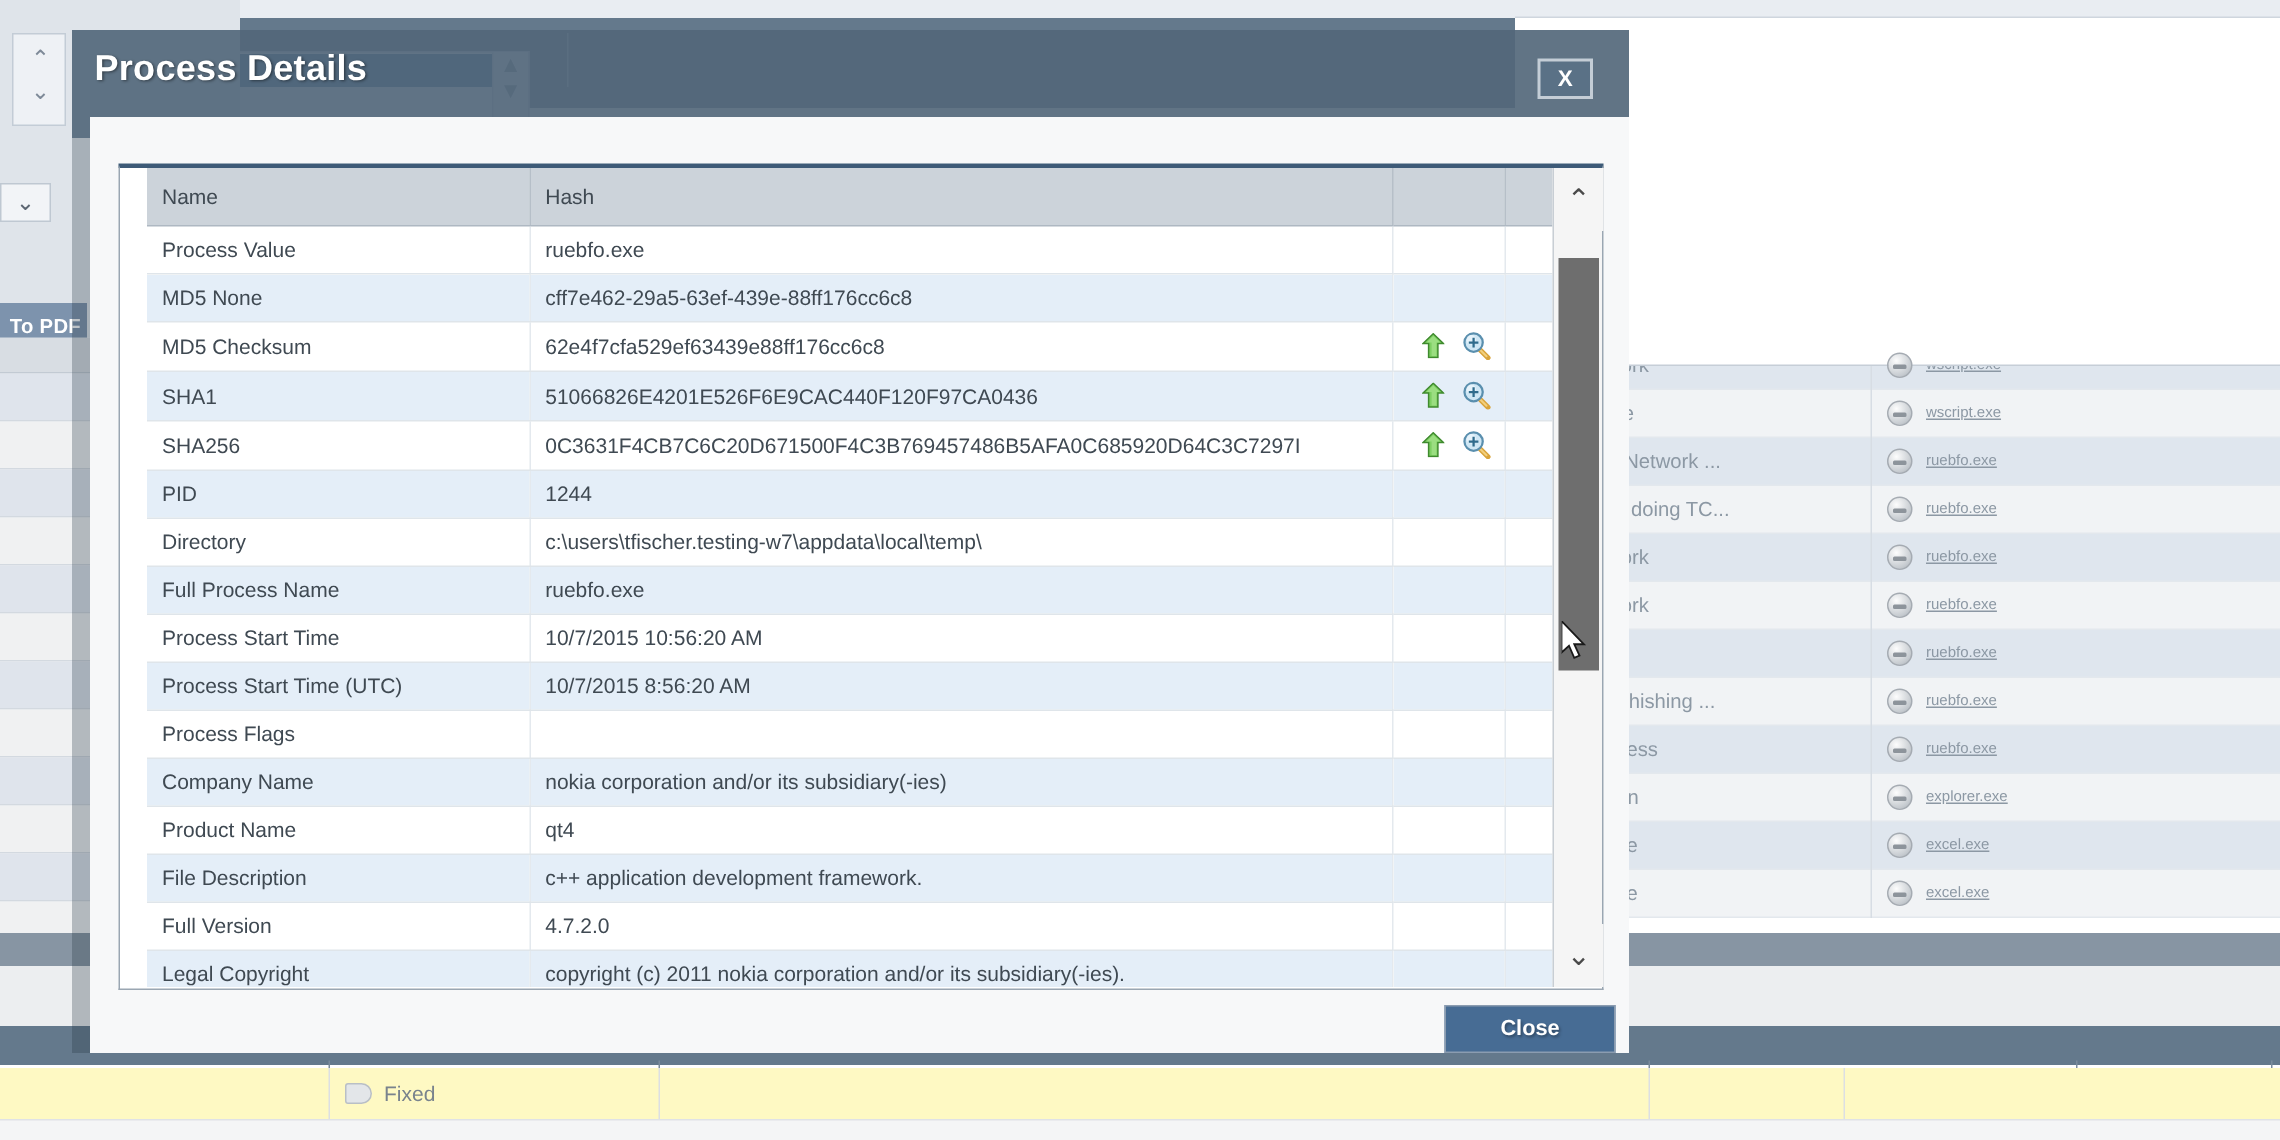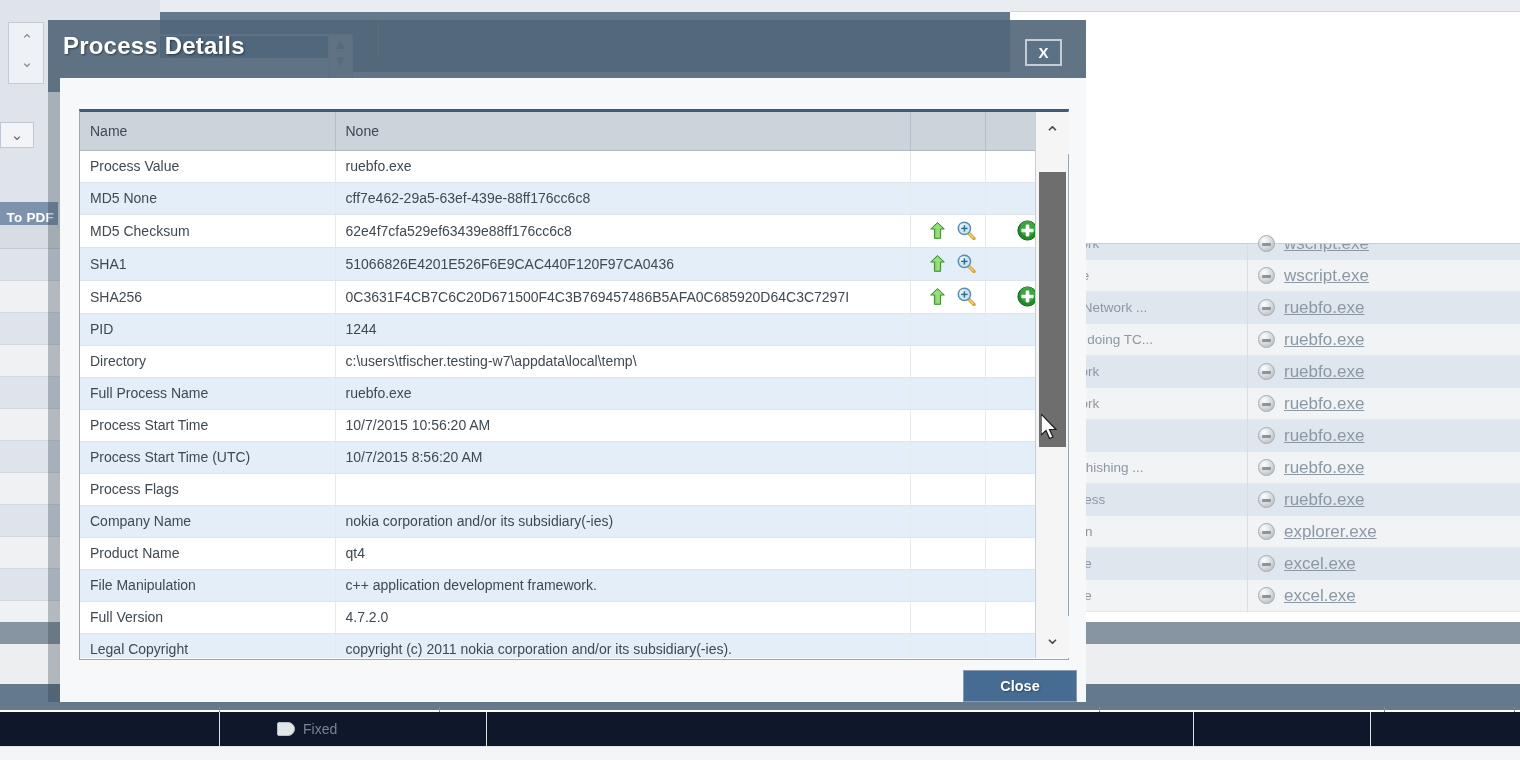--- a/index.html
+++ b/index.html
@@ -119,21 +119,21 @@
   .minus-icon {
     width: 17px; height: 17px; border-radius: 50%;
     background: radial-gradient(circle at 35% 30%, #fdfdfd, #c6cbd0 70%, #a8aeb5);
     border: 1px solid #a5abb2; position: relative; flex: none;
   }
   .minus-icon::after {
     content: ""; position: absolute; left: 3px; top: 7px;
     width: 9px; height: 3px; background: #8d949b; border-radius: 1px;
   }
   .alert-proc a {
-    color: #8c98a4; text-decoration: underline; font-size: 17px;
+    color: #8c98a4; text-decoration: underline; font-size: 10px;
   }
 
   
   .bg-botbar {
     position: absolute; left: 0px; top: 622px; width: 1520px; height: 22px;
     background: #8795a3;
   }
   .bg-botbar2 {
     position: absolute; left: 0px; top: 644px; width: 1520px; height: 40px;
     background: #eceef0;
@@ -143,22 +143,22 @@
     background: #64798c; display: flex; color: #5c6b7b; font-size: 14px;
   }
   .bg-colhead-inner {
     position: absolute; top: 686px; height: 24px; width: 1520px;
     display: flex; color: #96a2ad; font-size: 14px; align-items: center;
   }
   .ch { border-right: 1px solid #7a8b9c; height: 24px; line-height: 24px; padding-left: 8px; margin-top: 42px; }
 
   .bg-datarow {
     position: absolute; left: 0px; top: 712px; width: 1520px; height: 34px;
-    background: #0f172a; display: flex; align-items: center;
-    font-size: 14px; color: #79838d; gap: 47px;
+    background: #fef9c3; display: flex; align-items: center;
+    font-size: 14px; color: #79838d;
   }
   .dcell { height: 34px; line-height: 34px; border-right: 1px solid #dcdfe3; padding-left: 10px; display: flex; align-items: center; gap: 8px; }
   .drive-icon {
     width: 18px; height: 14px; background: #e3e6e9; border: 1px solid #b9bfc6;
     border-radius: 2px 7px 7px 2px; flex: none;
   }
   .bg-footstrip {
     position: absolute; left: 0px; top: 746px; width: 1520px; height: 14px;
     background: #f4f5f6; border-top: 1px solid #dfe2e6;
   }
@@ -199,20 +199,21 @@
   .modal-body {
     position: absolute; left: 12px; top: 58px; width: 1026px; height: 624px;
     background: #f7f8f9;
   }
 
   .grid-wrap {
     position: absolute; left: 19px; top: 31px; width: 990px; height: 551px;
     border: 1px solid #9aa6b2; background: #ffffff;
     border-top: 3px solid #3d5a77;
     display: flex;
+    padding-left: 18px;
   }
   .grid-scrollarea {
     width: 955px; height: 546px; overflow: hidden; position: relative;
   }
   table.pd { border-collapse: collapse; width: 955px; table-layout: fixed; }
   table.pd th {
     background: #ccd3da; color: #3f4952; font-size: 14px; font-weight: normal;
     text-align: left; height: 38px; padding: 0 0 0 10px;
     border-right: 1px solid #b6bfc8; border-bottom: 1px solid #aeb8c2;
   }
@@ -446,21 +447,21 @@
     </div>
 
     <div class="modal-body">
 
       <div class="grid-wrap">
         <div class="grid-scrollarea">
           <table class="pd">
             <thead>
               <tr>
                 <th class="col-name">Name</th>
-                <th class="col-value">None</th>
+                <th class="col-value">Hash</th>
                 <th class="col-act1"></th>
                 <th class="col-act2"></th>
               </tr>
             </thead>
             <tbody id="pd-body">
                 <tr class="reg">
                   <td class="col-name">Process Value</td>
                   <td class="col-value">ruebfo.exe</td>
                   <td class="col-act1 acts"></td>
                   <td class="col-act2 acts"></td>
@@ -600,21 +601,21 @@
                   <td class="col-act1 acts"></td>
                   <td class="col-act2 acts"></td>
                 </tr>
                 <tr class="reg">
                   <td class="col-name">Product Name</td>
                   <td class="col-value">qt4</td>
                   <td class="col-act1 acts"></td>
                   <td class="col-act2 acts"></td>
                 </tr>
                 <tr class="alt">
-                  <td class="col-name">File Manipulation</td>
+                  <td class="col-name">File Description</td>
                   <td class="col-value">c++ application development framework.</td>
                   <td class="col-act1 acts"></td>
                   <td class="col-act2 acts"></td>
                 </tr>
                 <tr class="reg">
                   <td class="col-name">Full Version</td>
                   <td class="col-value">4.7.2.0</td>
                   <td class="col-act1 acts"></td>
                   <td class="col-act2 acts"></td>
                 </tr>

